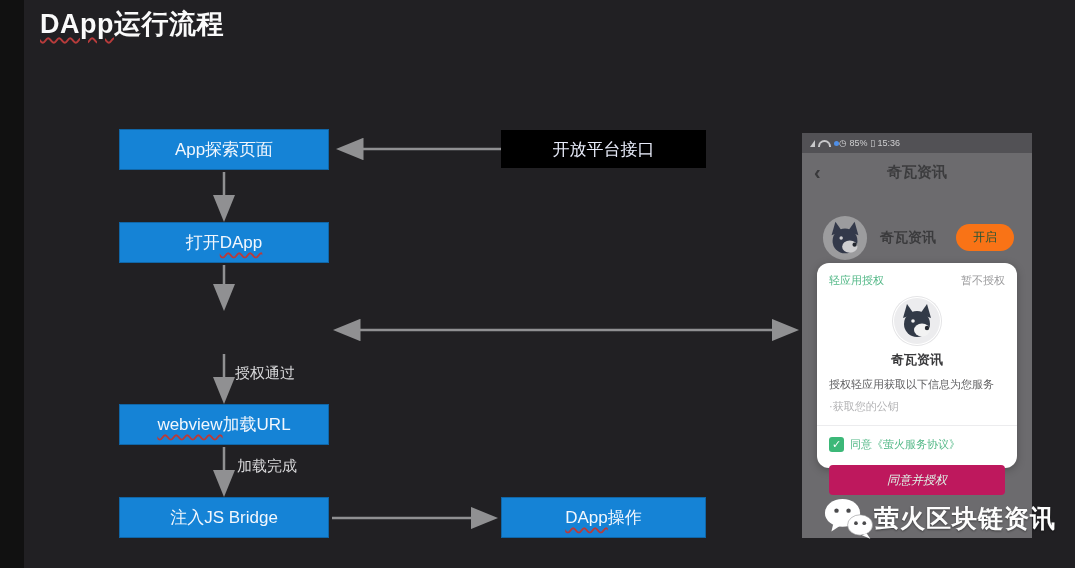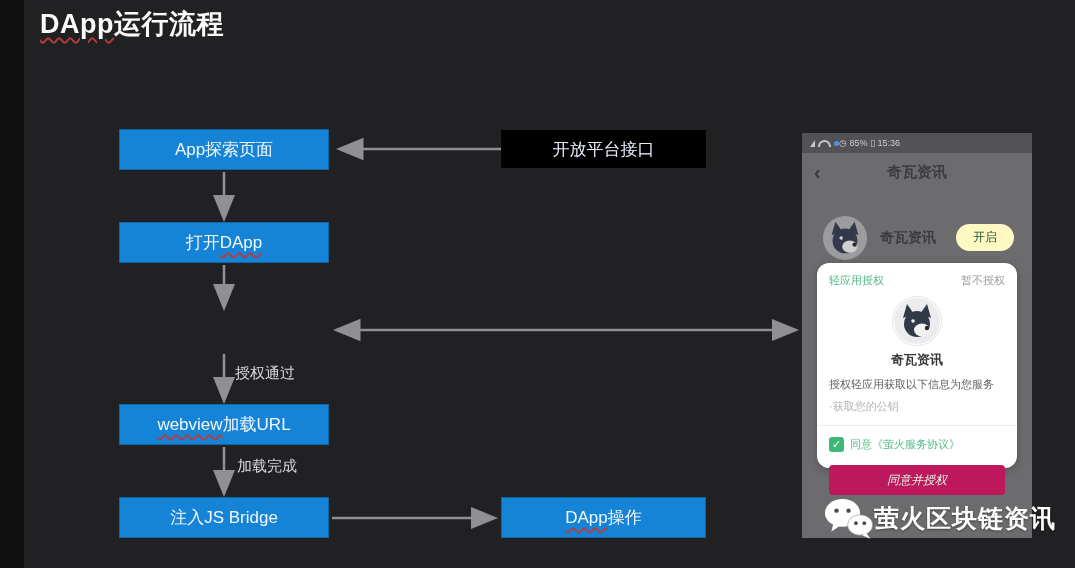--- a/index.html
+++ b/index.html
@@ -31,21 +31,21 @@
   .bluedot{width:5px;height:5px;border-radius:50%;background:#4f8fe8;}
   .navbar{position:absolute;left:0;top:20px;right:0;height:38px;display:flex;align-items:center;}
   .back{position:absolute;left:12px;font-size:20px;font-weight:700;color:#39393b;line-height:1;}
   .nav-title{width:100%;text-align:center;font-size:15px;font-weight:700;color:#3c3c3e;}
   .profile{position:absolute;left:0;top:82px;right:0;height:46px;}
   .avatar{border-radius:50%;overflow:hidden;display:block;}
   .p-avatar{position:absolute;left:20px;top:0;width:46px;height:46px;}
   .p-name{position:absolute;left:78px;top:0;height:46px;display:flex;align-items:center;
     font-size:14px;font-weight:700;color:#3b3b3d;}
   .p-action{position:absolute;right:18px;top:9px;width:58px;height:27px;border-radius:14px;
-    background:#fef9c3;color:#1f5438;font-size:12px;display:flex;align-items:center;justify-content:center;border:none;}
+    background:#f97316;color:#1f5438;font-size:12px;display:flex;align-items:center;justify-content:center;border:none;}
   
   .card{position:absolute;left:15px;top:130px;width:200px;height:205px;background:#ffffff;
     border-radius:12px;box-shadow:0 2px 8px rgba(0,0,0,.25);}
   .card-head{position:absolute;left:12px;right:12px;top:10px;display:flex;justify-content:space-between;font-size:11px;}
   .card-head .lead{color:#53b887;}
   .card-head .dismiss{color:#9b9b9d;}
   .c-avatar{position:absolute;left:76px;top:34px;width:48px;height:48px;box-shadow:0 0 0 1px #e4e4e6;}
   .c-name{position:absolute;left:0;right:0;top:88px;text-align:center;font-size:13px;font-weight:700;color:#3a3a3c;}
   .c-desc{position:absolute;left:12px;right:12px;top:114px;font-size:11px;color:#5f5f61;}
   .c-scope{position:absolute;left:12px;right:12px;top:136px;font-size:11px;color:#b3b3b5;}

